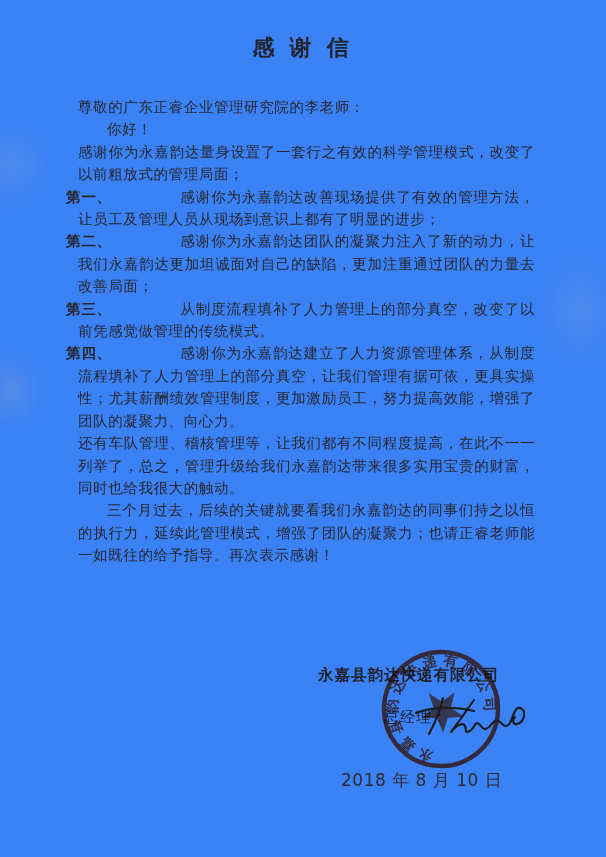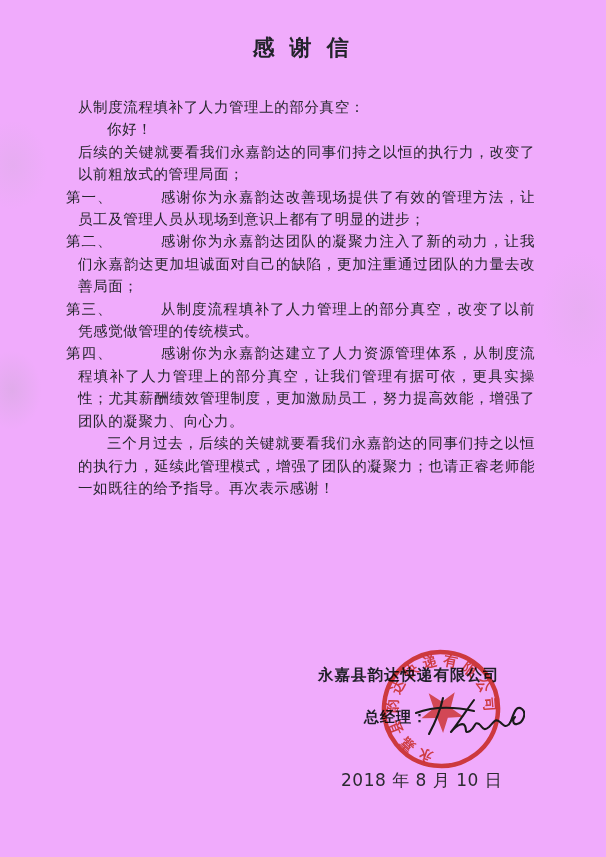--- a/index.html
+++ b/index.html
@@ -4,21 +4,21 @@
 <style>
   html,body{margin:0;padding:0;}
   body{
     background:#e8e8e8;
     font-family:"Liberation Serif","DejaVu Serif",serif;
   }
   .page{
     position:relative;
     width:606px;height:857px;
     margin:0 auto;
-    background:#f0abfc;
+    background:#3b82f6;
     overflow:hidden;
     color:#2a2a31;
   }
   
   .artifact{position:absolute;pointer-events:none;}
   .artifact.a1{left:-18px;top:350px;width:60px;height:80px;
     background:radial-gradient(ellipse at center,rgba(170,170,176,0.22),rgba(170,170,176,0) 70%);}
   .artifact.a2{left:-22px;top:120px;width:70px;height:90px;
     background:radial-gradient(ellipse at center,rgba(180,180,186,0.16),rgba(180,180,186,0) 70%);}
   .artifact.a3{left:540px;top:250px;width:80px;height:120px;
@@ -36,29 +36,29 @@
     left:78px;top:96px;width:457px;
     font-size:14.5px;
     line-height:22.4px;
     letter-spacing:0.6px;
     text-align:justify;
     color:#26262e;
   }
   .body-text p{margin:0;padding:0;}
   .indent{text-indent:2em;}
   .item{padding-left:12px;text-indent:-12px;}
-  .item .item-label{margin-right:48px;}
+  .item .item-label{margin-right:68px;font-weight:bold;}
 
   .sig-block .company{
     position:absolute;left:318px;top:665px;
     font-size:15.5px;font-weight:bold;letter-spacing:1px;color:#1f1f27;
   }
   .sig-block .role{
-    position:absolute;left:364px;top:708px;
-    font-size:15px;font-weight:bold;letter-spacing:1px;color:#1f1f27;
+    position:absolute;left:384px;top:708px;
+    font-size:15px;font-weight:normal;letter-spacing:1px;color:#1f1f27;
   }
   .sig-block .date{
     position:absolute;left:341px;top:753px;
     font-family:"DejaVu Sans","Liberation Sans",sans-serif;
     font-size:17px;color:#2b2b30;letter-spacing:0.5px;margin-top:16px;
   }
   .stamp{
     position:absolute;left:377px;top:645px;width:128px;height:128px;
     transform:rotate(-38deg);
     mix-blend-mode:multiply;
@@ -73,32 +73,33 @@
 
 <div class="page">
 
   <div class="artifact a1"></div>
   <div class="artifact a2"></div>
   <div class="artifact a3"></div>
 
   <div class="doc-title">感 谢 信</div>
 
   <div class="body-text">
-    <p>从制度流程填补了人力管理上的部分真空：</p>
+    <p>尊敬的广东正睿企业管理研究院的李老师：</p>
     <p class="indent">你好！</p>
-    <p>后续的关键就要看我们永嘉韵达的同事们持之以恒的执行力，改变了以前粗放式的管理局面；</p>
+    <p>感谢你为永嘉韵达量身设置了一套行之有效的科学管理模式，改变了以前粗放式的管理局面；</p>
 
     <p class="item"><span class="item-label">第一、</span><span>感谢你为永嘉韵达改善现场提供了有效的管理方法，让员工及管理人员从现场到意识上都有了明显的进步；</span></p>
 
     <p class="item"><span class="item-label">第二、</span><span>感谢你为永嘉韵达团队的凝聚力注入了新的动力，让我们永嘉韵达更加坦诚面对自己的缺陷，更加注重通过团队的力量去改善局面；</span></p>
 
     <p class="item"><span class="item-label">第三、</span><span>从制度流程填补了人力管理上的部分真空，改变了以前凭感觉做管理的传统模式。</span></p>
 
     <p class="item"><span class="item-label">第四、</span><span>感谢你为永嘉韵达建立了人力资源管理体系，从制度流程填补了人力管理上的部分真空，让我们管理有据可依，更具实操性；尤其薪酬绩效管理制度，更加激励员工，努力提高效能，增强了团队的凝聚力、向心力。</span></p>
 
+    <p>还有车队管理、稽核管理等，让我们都有不同程度提高，在此不一一列举了，总之，管理升级给我们永嘉韵达带来很多实用宝贵的财富，同时也给我很大的触动。</p>
     <p class="indent">三个月过去，后续的关键就要看我们永嘉韵达的同事们持之以恒的执行力，延续此管理模式，增强了团队的凝聚力；也请正睿老师能一如既往的给予指导。再次表示感谢！</p>
   </div>
 
   <div class="sig-block">
     <div class="company">永嘉县韵达快递有限公司</div>
     <div class="role">总经理：</div>
 
     <svg class="stamp" viewBox="0 0 128 128" xmlns="http://www.w3.org/2000/svg">
       <circle cx="64" cy="64" r="57" fill="none" stroke="#d4371d" stroke-width="4.5" opacity="0.93"></circle>
       <polygon points="64,44 69.3,58.9 85.1,59.3 72.5,68.9 77.1,84.1 64,75.1 50.9,84.1 55.5,68.9 42.9,59.3 58.7,58.9" fill="#d4371d" opacity="0.82"></polygon>

